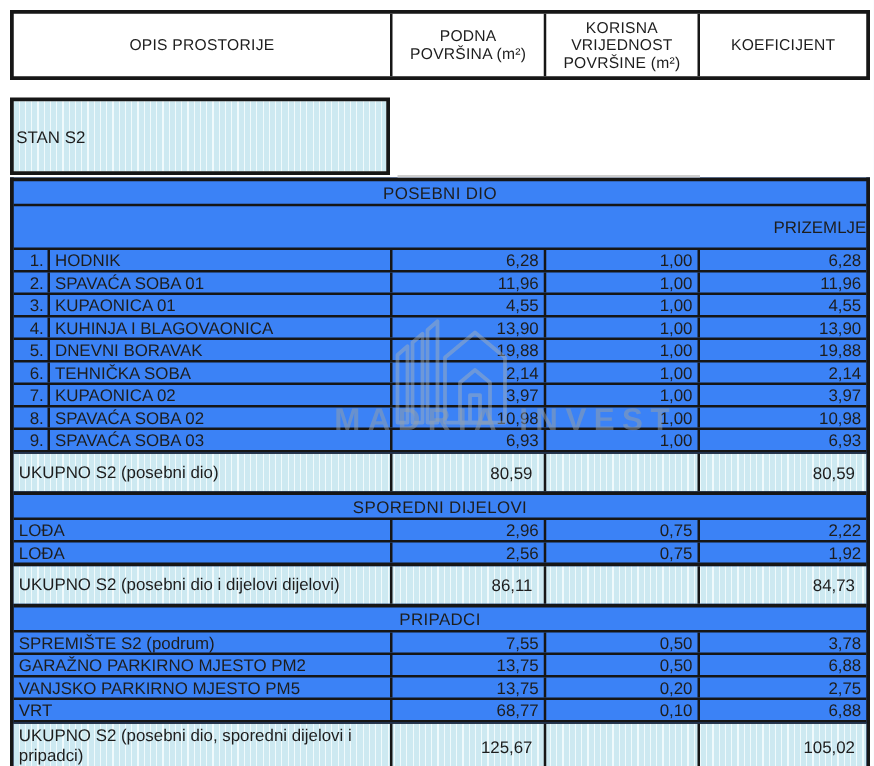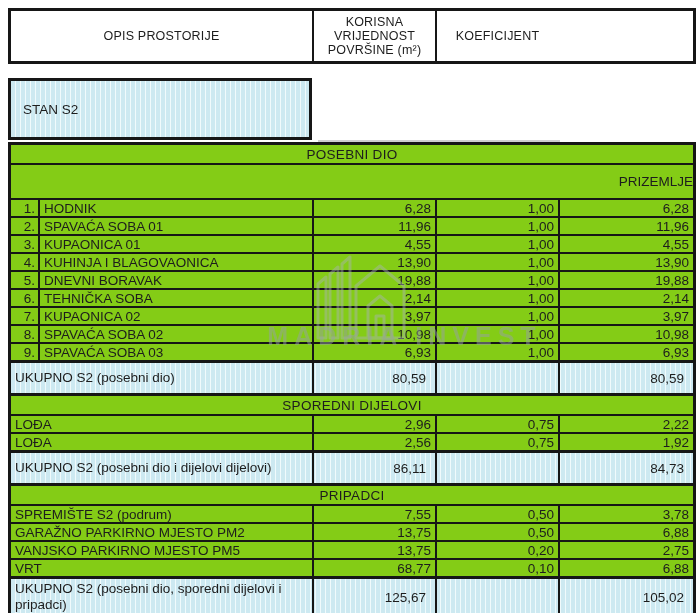--- a/index.html
+++ b/index.html
@@ -21,27 +21,27 @@
     border-left:2px solid #161616; letter-spacing:.2px;
   }
   .hcell:first-child { border-left:none; }
   
   .stripes {
     background:repeating-linear-gradient(90deg,#cde9f1 0px,#cde9f1 4px,#f0fafc 4px,#f0fafc 5px);
   }
   .stan-box {
     position:absolute; left:8px; top:78px; width:304px; height:62px;
     box-sizing:border-box; border:3px solid #161616;
-    display:flex; align-items:center; padding-left:12px; font-size:13.5px;
+    display:flex; align-items:center; padding-left:2px; font-size:13.5px;
   }
   
   .main-table {
     position:absolute; left:8px; top:142px; width:688px; height:471px;
     box-sizing:border-box; border:3px solid #161616; border-bottom:none;
-    background:#84cc16;
+    background:#3b82f6;
   }
   .row {
     box-sizing:border-box; border-bottom:2px solid #161616;
     display:flex; align-items:stretch; font-size:13.5px;
   }
   .row.section { height:20px; align-items:center; justify-content:center; letter-spacing:.3px; }
   .row.label-row { height:35px; align-items:center; padding-left:3px;justify-content:flex-end; }
   .row.item { height:18px; }
   .cell-num {
     width:29px; box-sizing:border-box; border-right:2px solid #161616;
@@ -67,20 +67,21 @@
   }
   .artifact-line { position:absolute; left:318px; top:140px; width:242px; height:2px; background:#cfcfcf; z-index:4; }
 </style>
 </head>
 <body>
 
 <div class="page">
 
   <div class="header-table">
     <div class="hcell">OPIS PROSTORIJE</div>
+    <div class="hcell">PODNA POVRŠINA (m²)</div>
     <div class="hcell">KORISNA VRIJEDNOST POVRŠINE (m²)</div>
     <div class="hcell">KOEFICIJENT</div>
   </div>
 
   <div class="stan-box stripes">
     <span>STAN S2</span>
   </div>
 
   <div class="artifact-line"></div>
 

